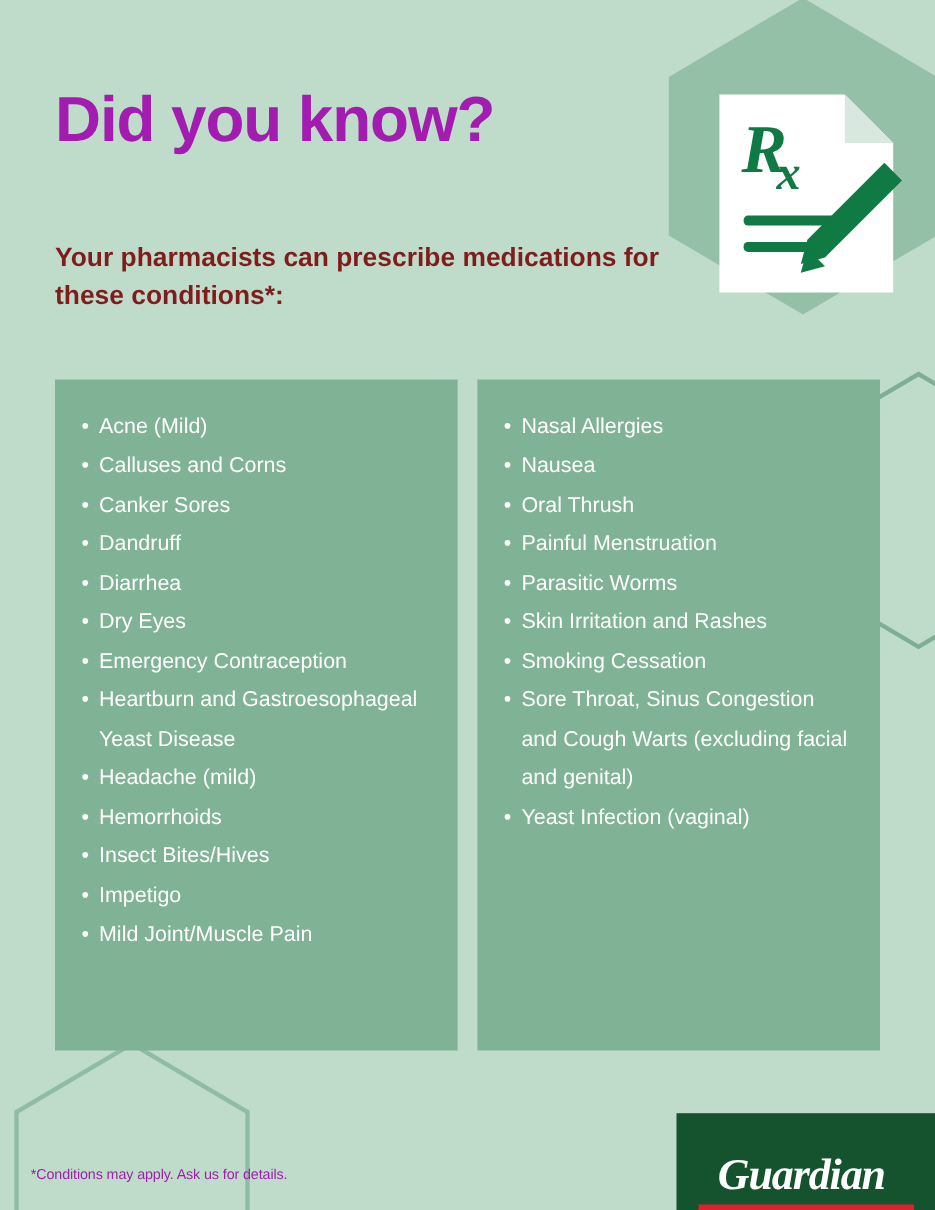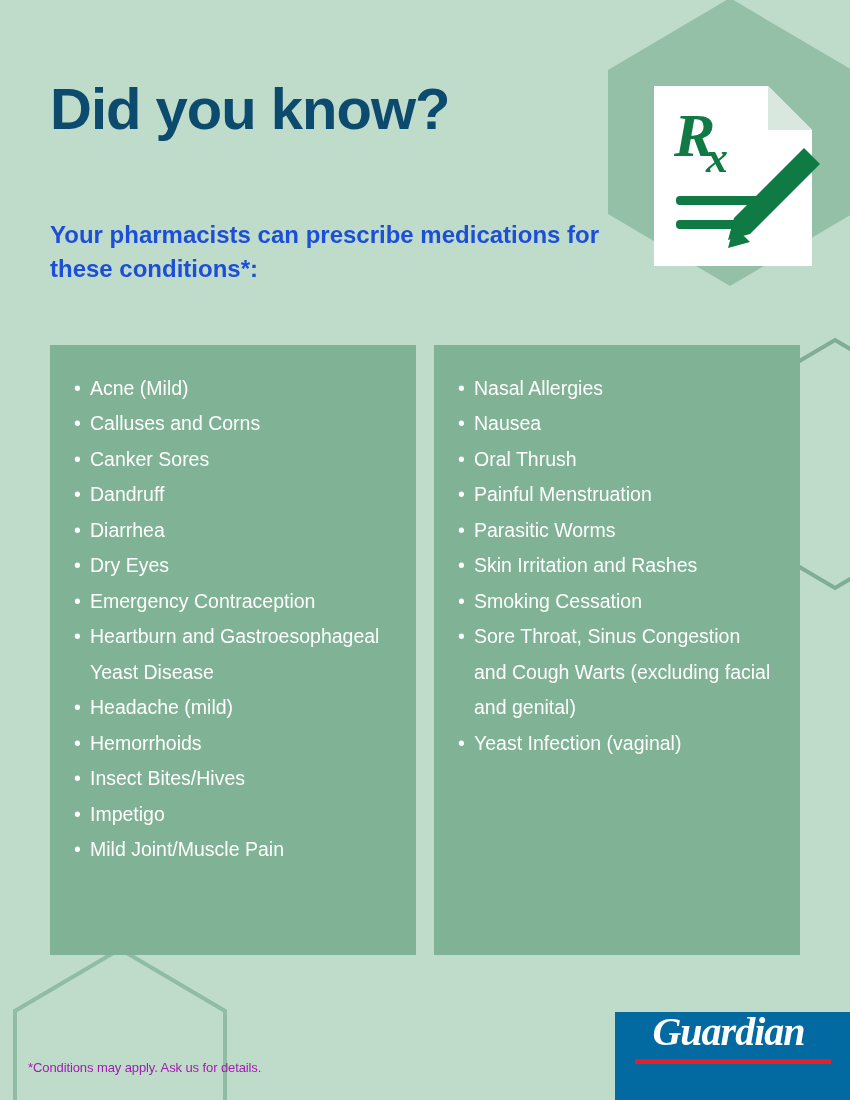--- a/index.html
+++ b/index.html
@@ -25,32 +25,32 @@
     position: absolute;
   }
 
   
   .headline {
     position: absolute;
     left: 50px;
     top: 80px;
     font-size: 58px;
     font-weight: bold;
-    color: #0c4a6e;
+    color: #a21caf;
     letter-spacing: -1px;
     line-height: 1;
   }
   .subhead {
     position: absolute;
     left: 50px;
     top: 218px;
     width: 560px;
     font-size: 24px;
     font-weight: bold;
-    color: #1d4ed8;
+    color: #7f1d1d;
     line-height: 1.42;
   }
 
   
   .rx-art {
     position: absolute;
     left: 640px;
     top: 78px;
     width: 200px;
     height: 200px;
@@ -105,25 +105,25 @@
     letter-spacing: -0.1px;
   }
 
   
   .logo-box {
     position: absolute;
     left: 615px;
     top: 1012px;
     width: 235px;
     height: 88px;
-    background: #0369a1;
+    background: #14532d;
     display: flex;
     flex-direction: column;
     align-items: center;
-    justify-content: flex-start;
+    justify-content: flex-end;
   }
   .logo-word {
     color: #ffffff;
     font-family: "Liberation Serif", serif;
     font-weight: bold;
     font-style: italic;
     font-size: 40px;
     letter-spacing: -1px;
     line-height: 1;
     position: relative;

